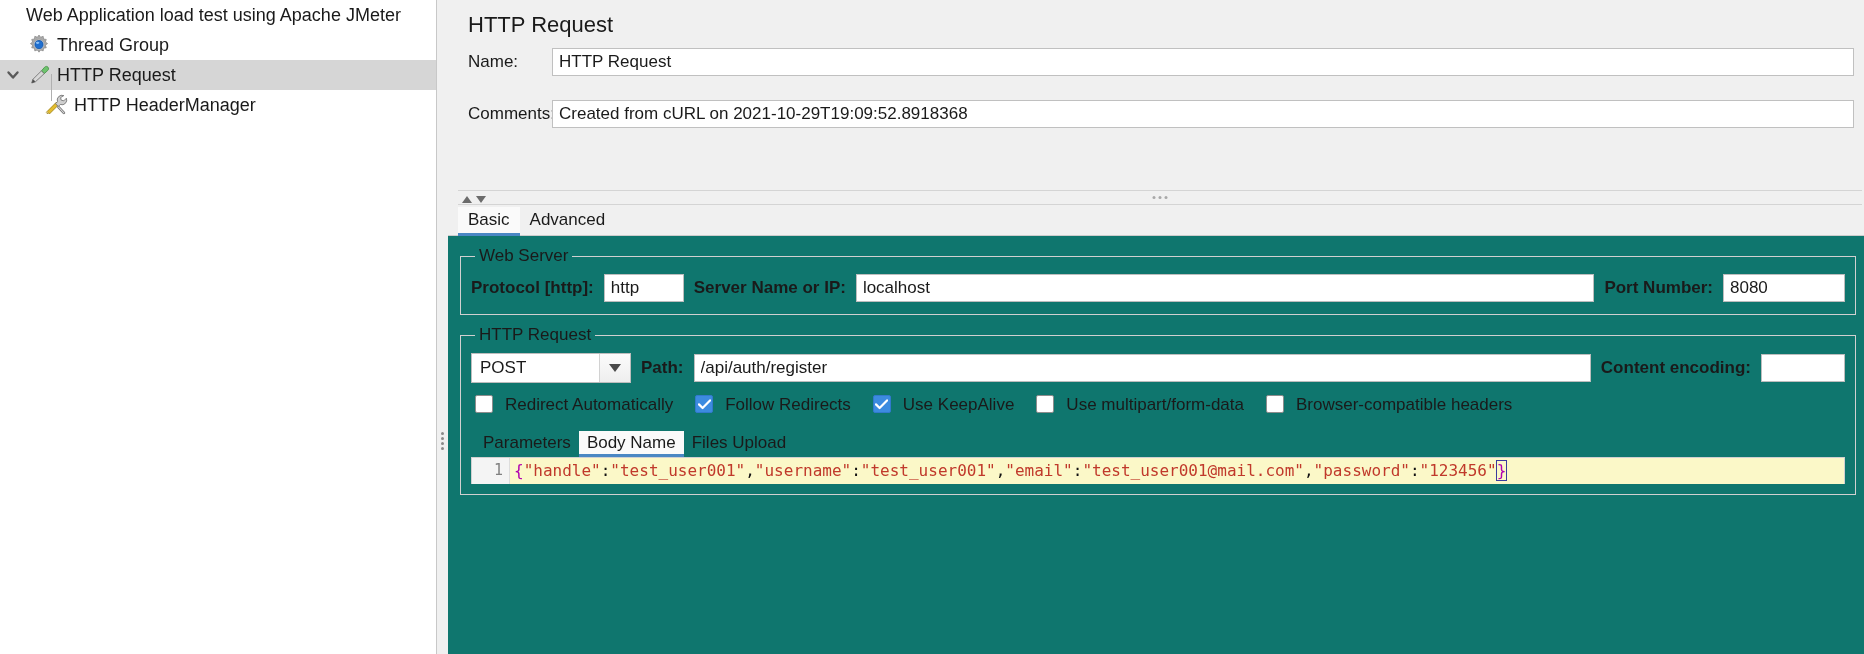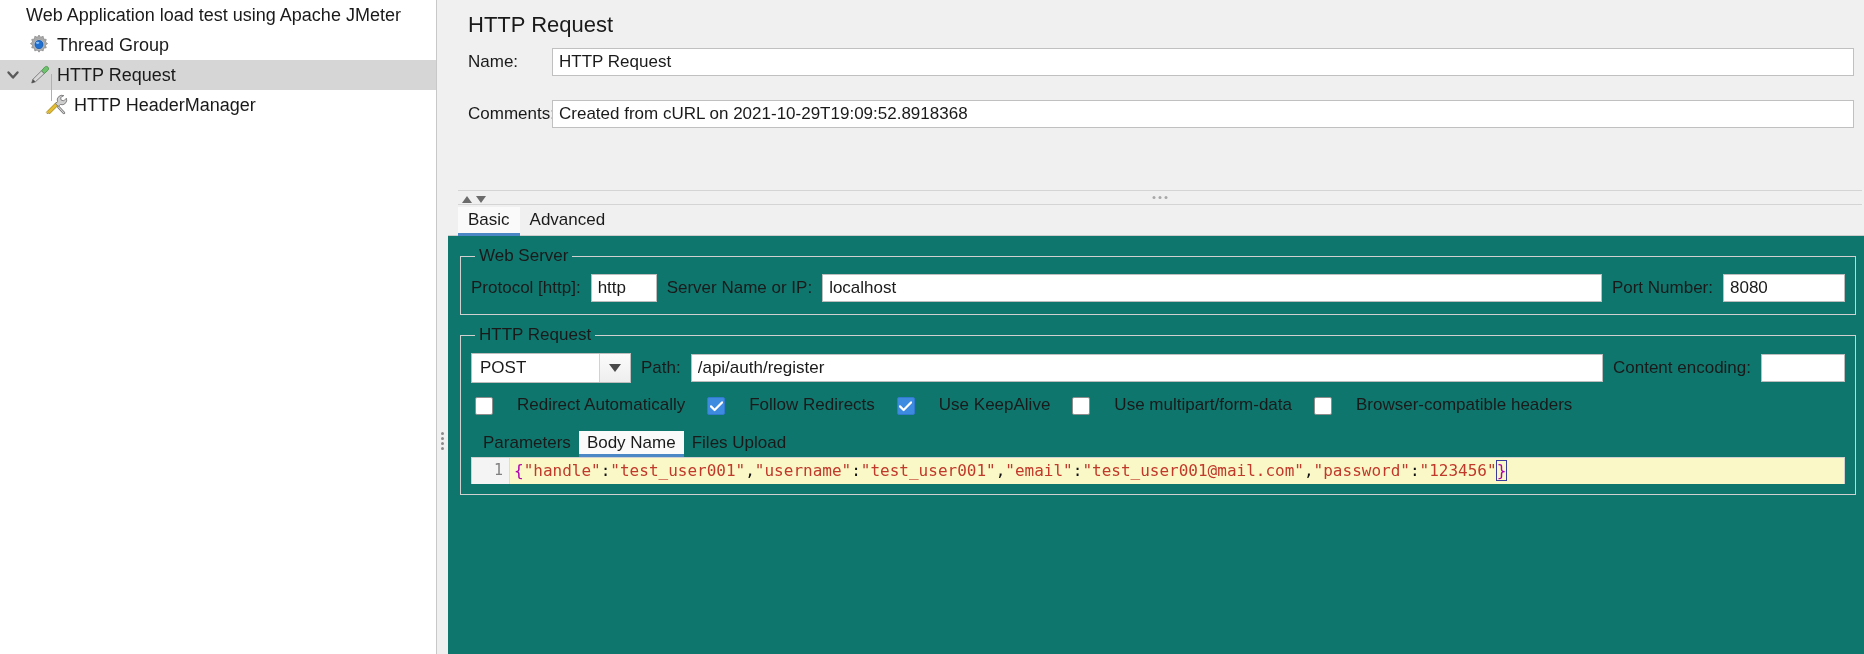--- a/index.html
+++ b/index.html
@@ -204,33 +204,34 @@
   .grow-row {
     display: flex;
     align-items: center;
     gap: 10px;
     padding: 4px 0 2px 0;
   }
   .grow-row .cap {
     font-size: 17px;
     color: #1a1a1a;
     white-space: nowrap;
+    font-weight: bold;
   }
   .inp {
     height: 28px;
     line-height: 26px;
     background: #ffffff;
     border: 1px solid #bdbdbd;
     font-size: 17px;
     color: #1a1a1a;
     padding: 0 6px;
     box-sizing: border-box;
     font-family: "Liberation Sans", sans-serif;
   }
-  .inp.protocol { width: 66px; }
+  .inp.protocol { width: 80px; }
   .inp.server { flex: 1 1 auto; min-width: 0; }
   .inp.port { width: 122px; }
   .inp.path { flex: 1 1 auto; min-width: 0; }
   .inp.encoding { width: 84px; }
 
   
   .combo {
     display: flex;
     height: 30px;
     width: 160px;
@@ -257,21 +258,21 @@
   }
 
   
   .check-row {
     display: flex;
     align-items: center;
     gap: 22px;
     padding: 10px 0 2px 4px;
     flex-wrap: nowrap;
   }
-  .chk-item { display: flex; align-items: flex-end; gap: 24px; white-space: nowrap; }
+  .chk-item { display: flex; align-items: flex-start; gap: 12px; white-space: nowrap; }
   .chk {
     width: 18px; height: 18px;
     border: 1px solid #8d8d8d;
     background: #ffffff;
     box-sizing: border-box;
     display: flex; align-items: center; justify-content: center;
     flex: 0 0 18px;
     border-radius: 2px;
   }
   .chk.on { background: #3c8be0; border-color: #3179cc; }

